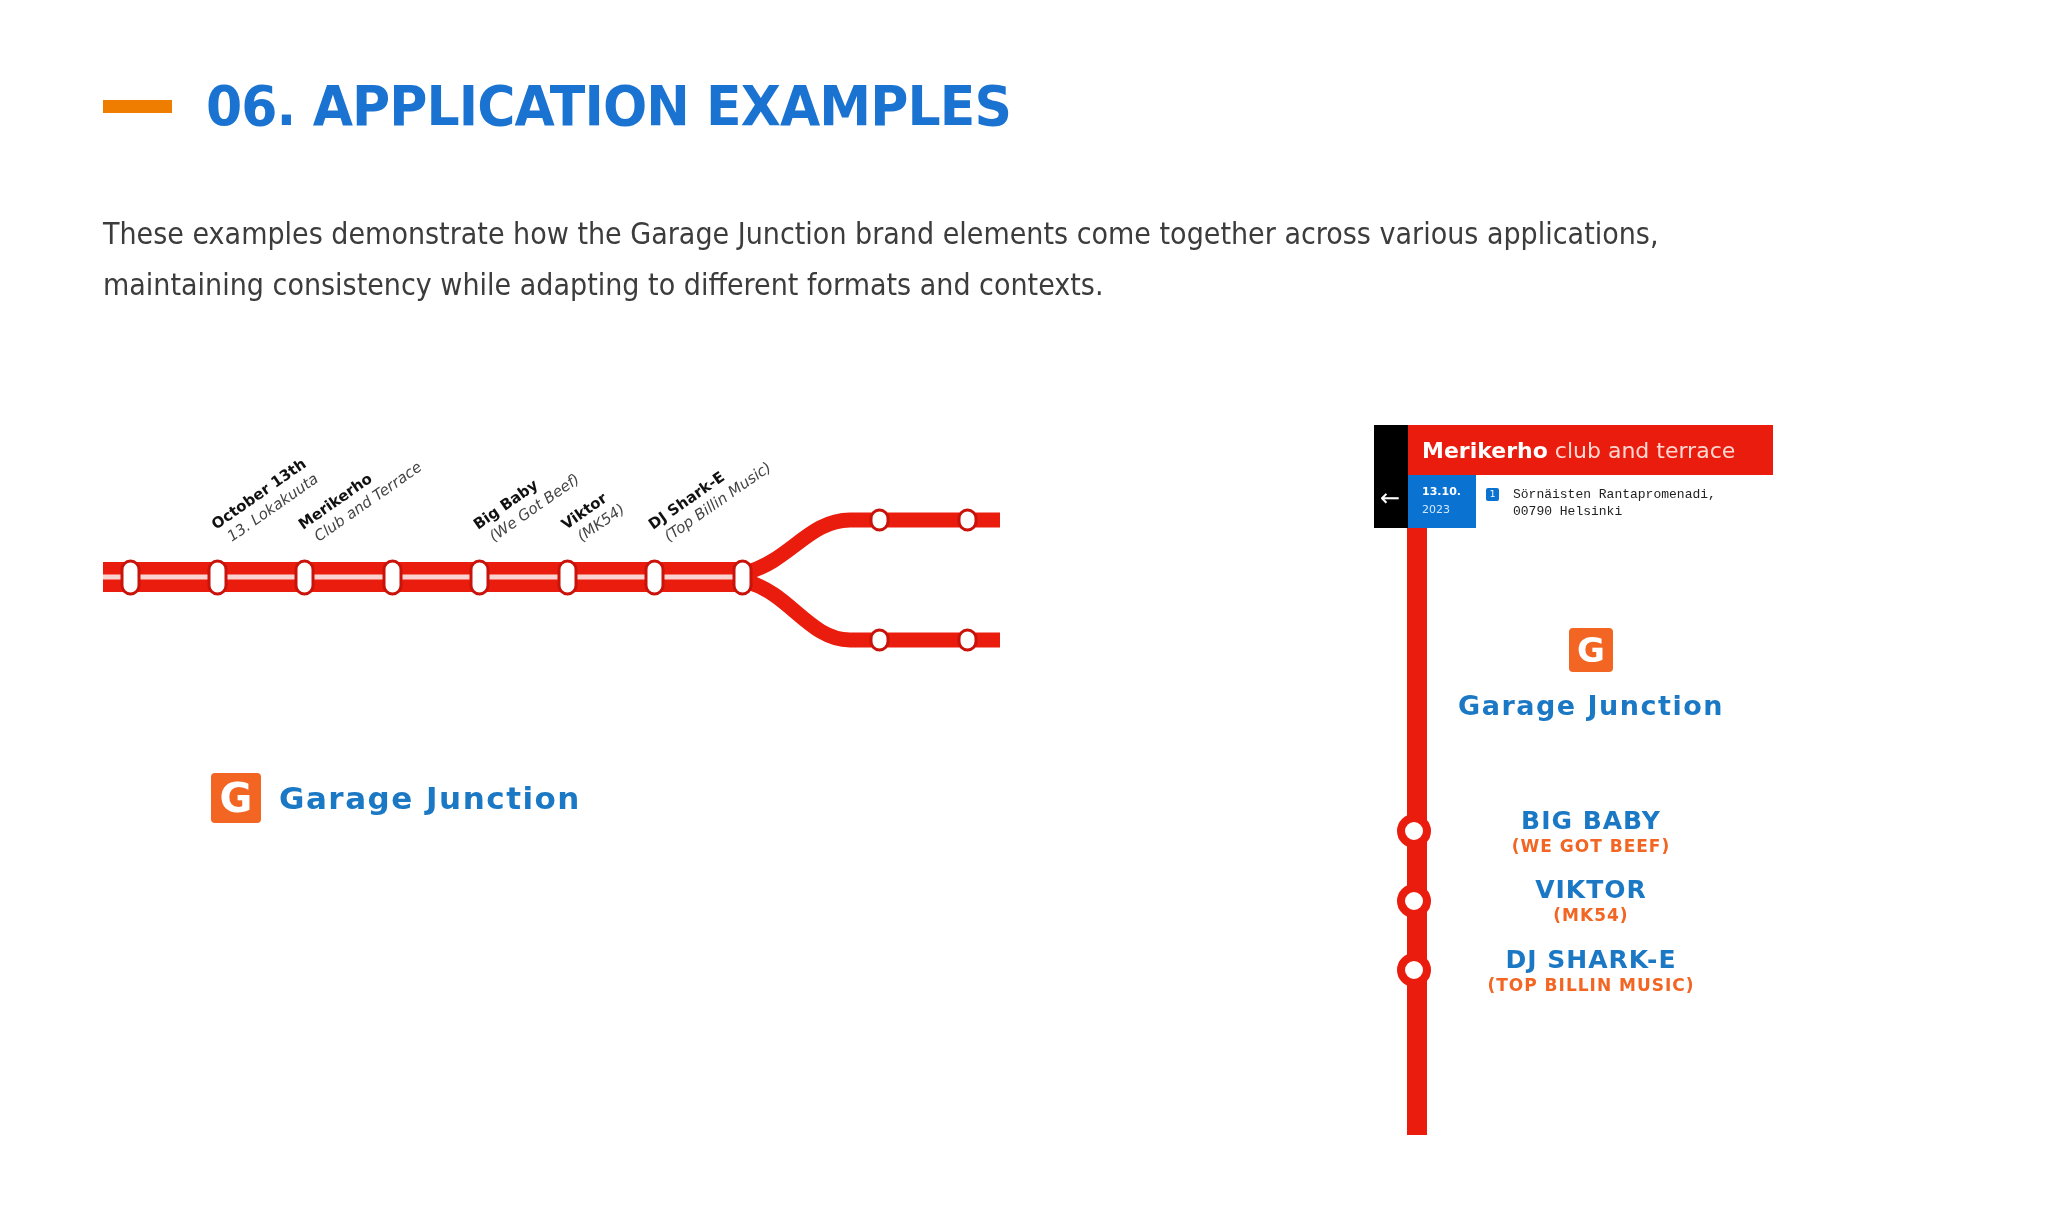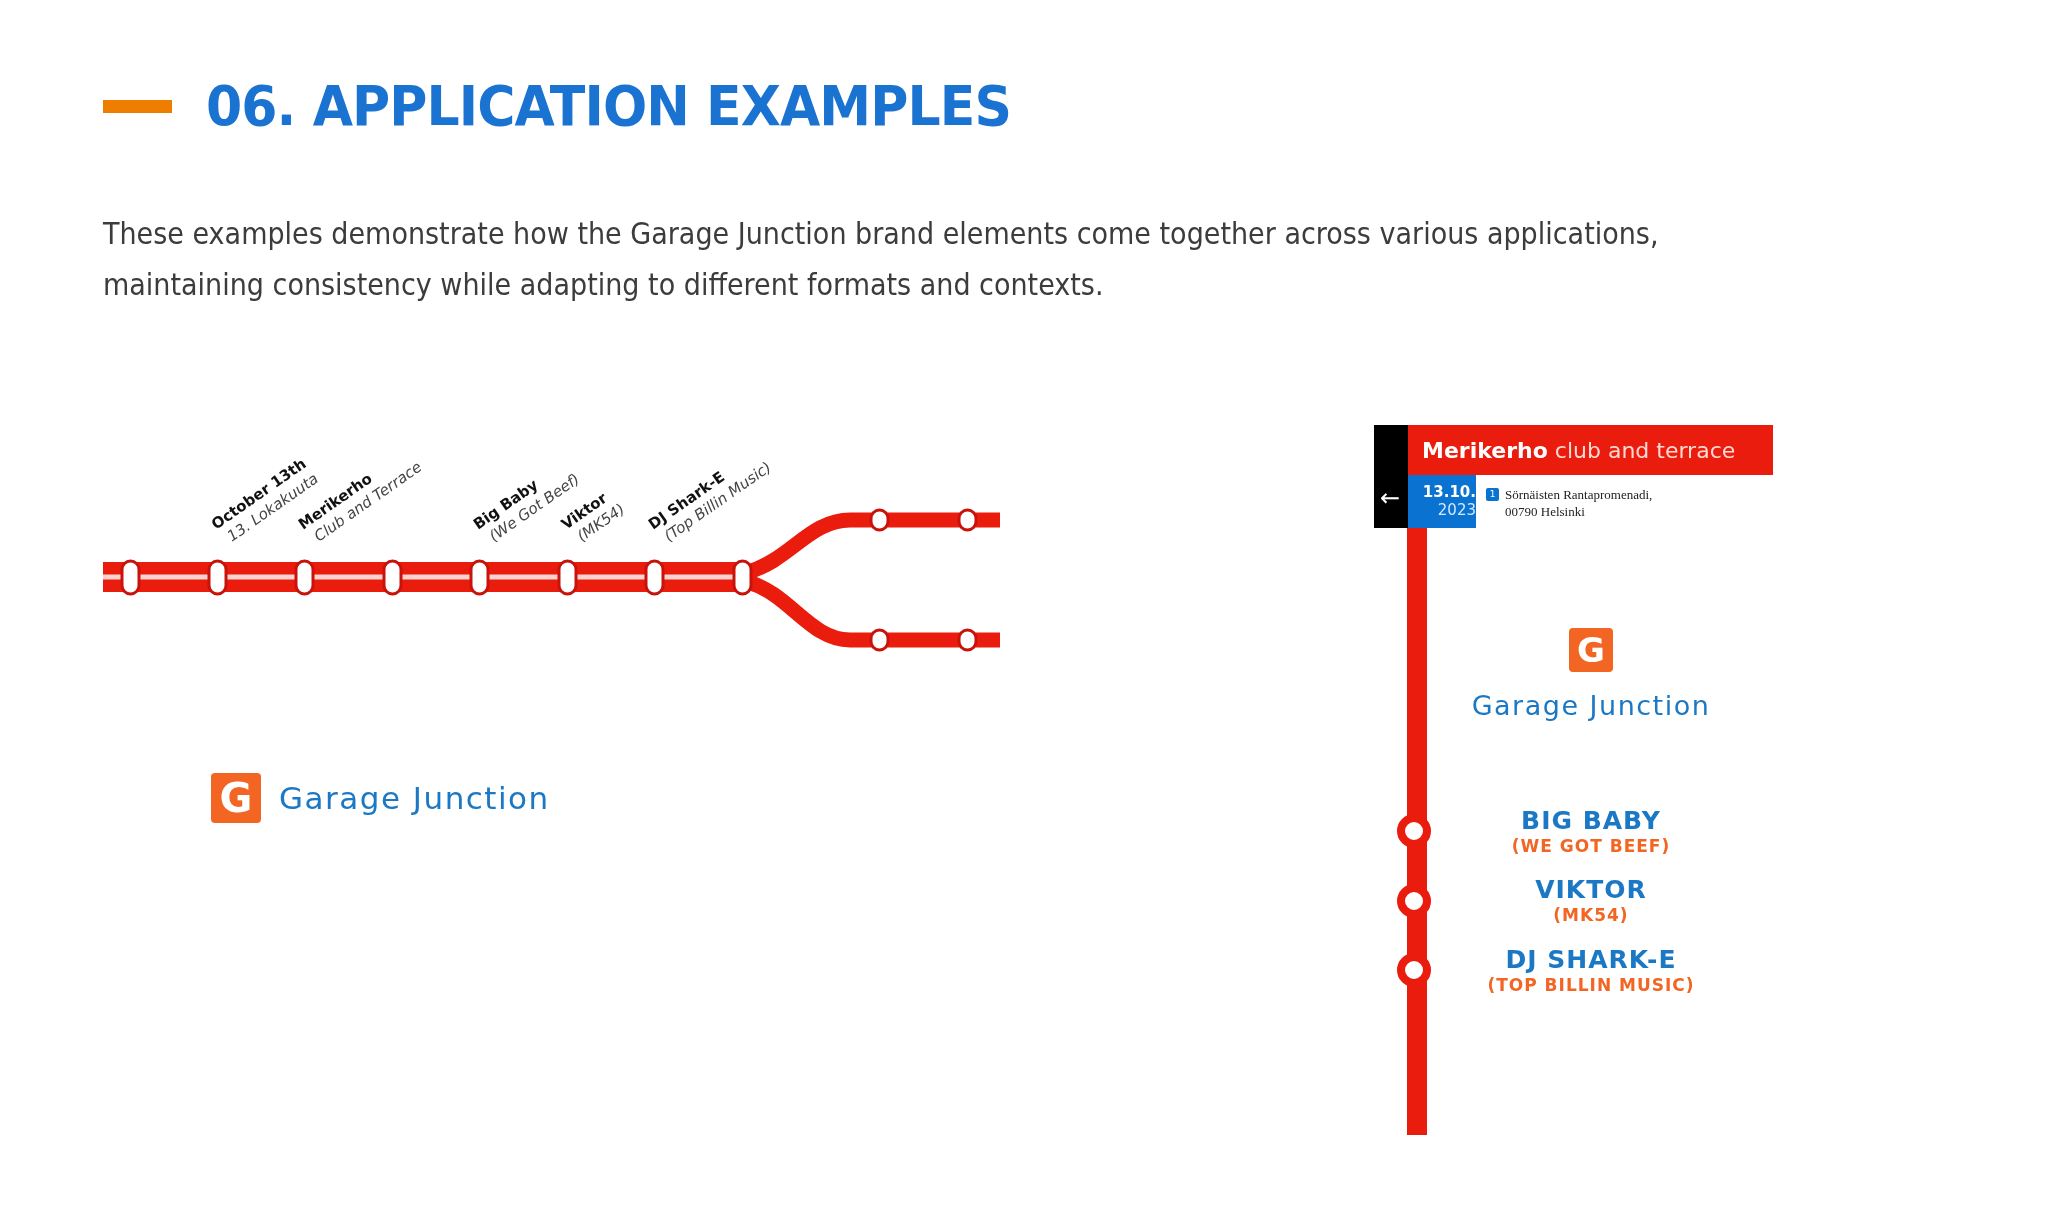--- a/index.html
+++ b/index.html
@@ -10,38 +10,38 @@
            font-family:"DejaVu Sans", sans-serif; font-weight:bold;
            font-size:56px; letter-spacing:-1px; line-height:76px;
            transform:scaleX(0.93); transform-origin:left center; white-space:nowrap; }
   .para { position:absolute; left:103px; top:208px; width:1800px; margin:0;
           font-family:"DejaVu Sans", sans-serif; font-size:30px; line-height:51px;
           color:#3c3c3c; transform:scaleX(0.9); transform-origin:left top; }
   .metro-h { position:absolute; left:0; top:0; }
   .logo-row { position:absolute; left:211px; top:773px; display:flex; align-items:center; }
   .g-icon { width:50px; height:50px; border-radius:4px; display:flex; align-items:center; justify-content:center; }
   .g-icon span { color:#fff; font-family:"DejaVu Sans", sans-serif; font-weight:bold; font-size:40px; line-height:1; }
-  .brand-name { font-family:"DejaVu Sans", sans-serif; font-weight:normal; font-size:31px; letter-spacing:1.5px; margin-left:18px; }
+  .brand-name { font-family:"DejaVu Sans", sans-serif; font-weight:bold; font-size:31px; letter-spacing:1.5px; margin-left:18px; }
 
   
   .poster-black { position:absolute; left:1374px; top:425px; width:34px; height:103px; background:#000; }
   .poster-arrow { position:absolute; left:1378px; top:486px; width:24px; height:24px; color:#fff;
                   font-size:24px; line-height:24px; text-align:center; font-family:"DejaVu Sans", sans-serif; }
   .poster-head { position:absolute; left:1408px; top:425px; width:365px; height:50px;
                  display:flex; align-items:center; padding-left:14px; box-sizing:border-box; white-space:nowrap; }
   .poster-head .bold { font-family:"DejaVu Sans", sans-serif; font-weight:bold; color:#fff; font-size:22px; }
   .poster-head .light { font-family:"DejaVu Sans", sans-serif; color:#ffd9d2; font-size:22px; margin-left:7px; }
   .date-box { position:absolute; left:1408px; top:475px; width:68px; height:53px; box-sizing:border-box; padding:8px 0 0 14px; }
-  .date-box div { font-family:"DejaVu Sans", sans-serif; font-size:15px; line-height:18px; color:#fff;text-align:right; }
+  .date-box div { font-family:"DejaVu Sans", sans-serif; font-size:11px; line-height:18px; color:#fff; }
   .date-box .d1 { font-weight:bold; }
   .date-box .d2 { color:#d6e8ff; }
   .addr { position:absolute; left:1486px; top:486px; display:flex; }
   .addr .num { width:13px; height:13px; border-radius:2px; color:#fff; font-size:9px; line-height:13px; text-align:center; margin-top:2px;
                font-family:"DejaVu Sans", sans-serif; }
-  .addr .lines { margin-left:6px; font-family:Liberation Serif, serif; font-size:13px; line-height:17px; color:#222; }
+  .addr .lines { margin-left:14px; font-family:Liberation Mono, monospace; font-size:13px; line-height:17px; color:#222; }
   .v-line { position:absolute; left:1407px; top:528px; width:20px; height:607px; }
   .logo-v { position:absolute; left:1441px; top:628px; width:300px; text-align:center; }
   .logo-v .g-icon { width:44px; height:44px; margin:0 auto; }
   .logo-v .g-icon span { font-size:34px; }
   .logo-v .brand-name { margin:18px 0 0 0; font-size:27px; display:block; }
   .v-station { position:absolute; left:1397px; width:34px; height:34px; border-radius:50%; background:#fff; box-sizing:border-box; border:8px solid #ea1c0d; }
   .lineup { position:absolute; left:1441px; width:300px; text-align:center; }
   .lineup .artist { font-family:"DejaVu Sans", sans-serif; font-weight:bold; font-size:25px; line-height:30px; letter-spacing:1px; }
   .lineup .label { font-family:"DejaVu Sans", sans-serif; font-weight:bold; font-size:17px; line-height:20px; letter-spacing:1px; }
 </style>

